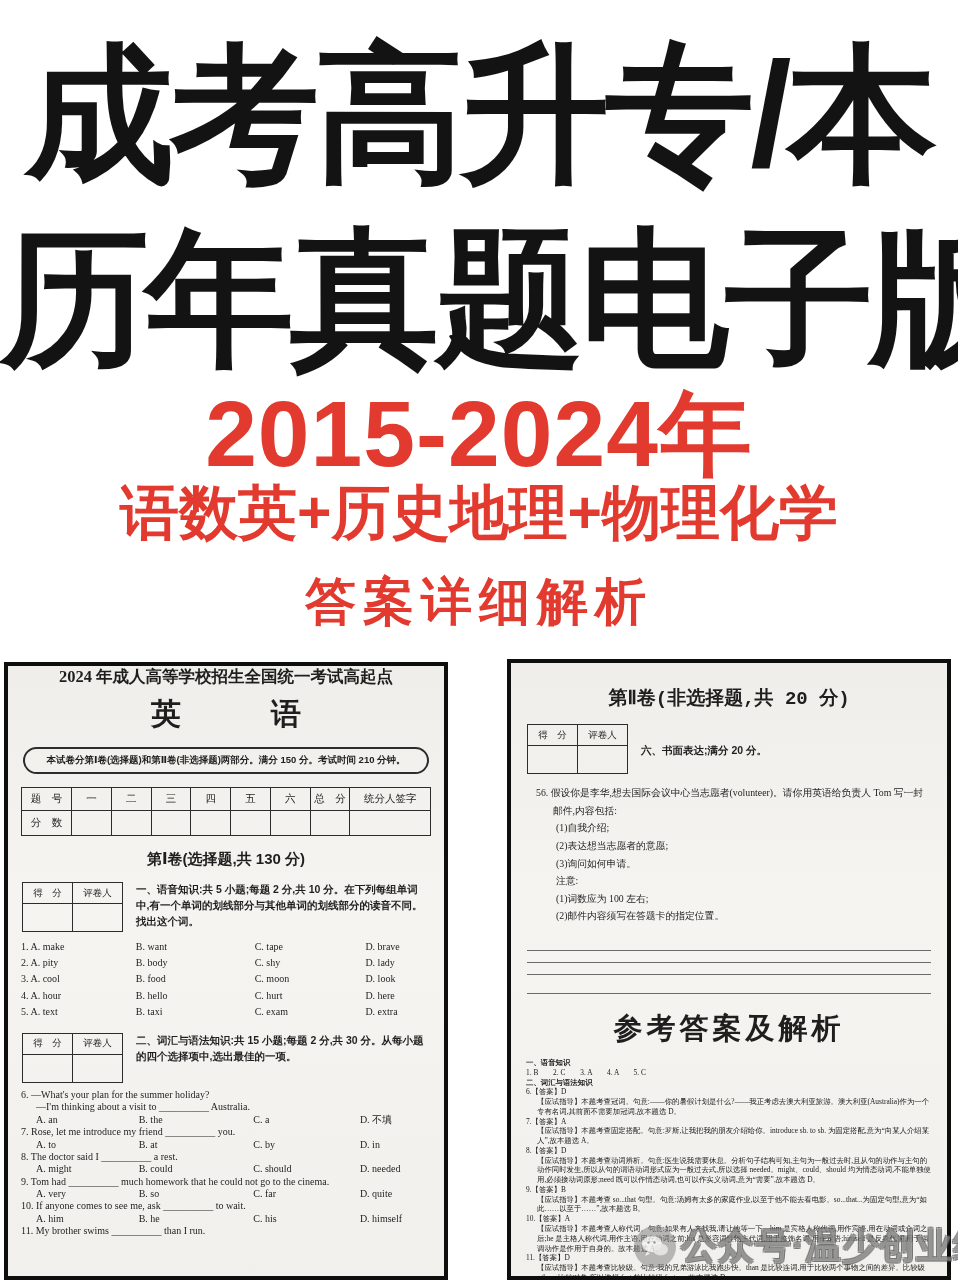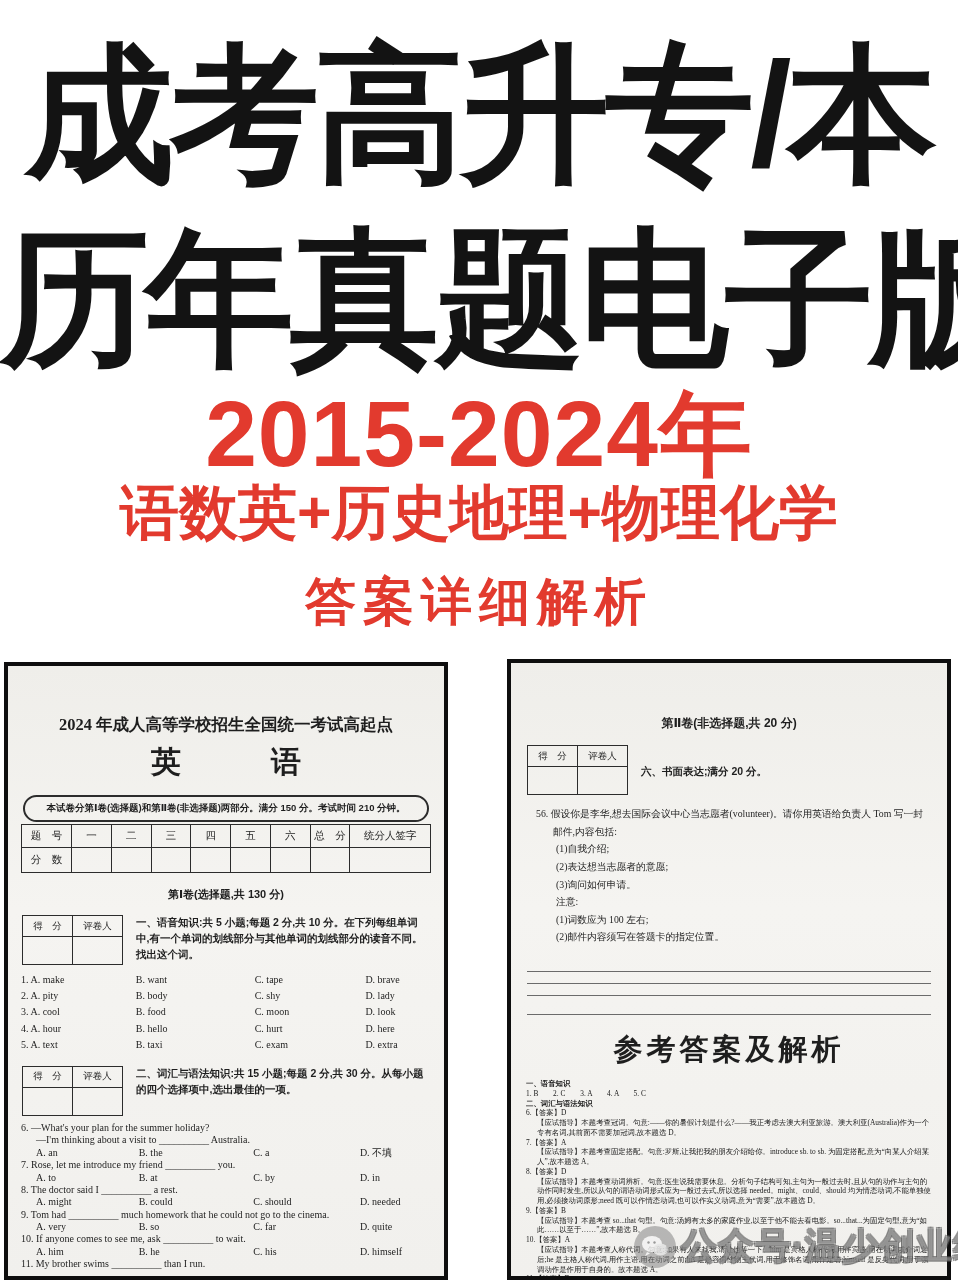--- a/index.html
+++ b/index.html
@@ -24,51 +24,51 @@
     position:absolute;box-sizing:border-box;overflow:hidden;
     border:4px solid #0e0e0e;
     background:linear-gradient(180deg,#efeeea 0%,#f5f4f1 40%,#f1f0ed 100%);
     color:#1e1e1e;
   }
   .doc-left{left:4px;top:662px;width:444px;height:618px;padding:0 13px;}
   .doc-right{left:507px;top:659px;width:444px;height:621px;padding:0 15px;}
 
   .serif{font-family:"Liberation Serif","DejaVu Serif",serif;}
 
-  .exam-header{margin-top:48px;text-align:center;font-size:16.5px;font-weight:bold;}
+  .exam-header{text-align:center;font-size:16.5px;font-weight:bold;}
   .exam-subject{margin-top:6px;text-align:center;font-size:30px;font-weight:bold;letter-spacing:30px;padding-left:30px;}
   .notice{
     margin:12px 2px 0;border:2px solid #2c2c2c;border-radius:15px;
     font-size:9.5px;font-weight:bold;text-align:center;padding:5px 3px;white-space:nowrap;
   }
-  table.score-table{width:100%;margin-top:2px;border-collapse:collapse;font-size:10.5px;table-layout:fixed;border-radius:23px;}
+  table.score-table{width:100%;margin-top:13px;border-collapse:collapse;font-size:10.5px;table-layout:fixed;border-radius:23px;}
   table.score-table td{border:1.5px solid #2c2c2c;height:20px;text-align:center;overflow:hidden;white-space:nowrap;}
   table.score-table td:first-child{width:11.5%;}
   table.score-table td:last-child{width:19%;}
   table.score-table tr:last-child td{height:22px;}
 
-  .part-title{margin-top:14px;text-align:center;font-size:11px;font-weight:bold;}
+  .part-title{margin-top:14px;text-align:center;font-size:15px;font-weight:bold;}
 
   .sec-row{display:flex;gap:13px;margin-top:13px;align-items:flex-start;}
   table.grader{border-collapse:collapse;font-size:9.5px;flex:0 0 auto;margin-left:1px;}
   table.grader td{border:1.5px solid #2c2c2c;width:47px;height:18px;text-align:center;white-space:nowrap;}
   table.grader tr.tall td{height:25px;}
   .sec-intro{flex:1;font-size:10.5px;font-weight:bold;line-height:1.5;}
   .sec-center{align-self:center;margin-top:4px;}
 
   .qblock{margin-top:7px;font-size:10px;line-height:1.62;}
   .opt-row{display:grid;grid-template-columns:28% 29% 27% 16%;}
   .opt-row span{overflow:hidden;white-space:nowrap;}
   .q2block{margin-top:6px;font-size:10px;line-height:1.24;}
   .q2block .stem{white-space:nowrap;}
   .q2block .cont{padding-left:15px;}
   .q2block .opt-row{padding-left:15px;grid-template-columns:26% 29% 27% 18%;}
 
   
-  .part2-title{margin-top:52px;text-align:center;font-size:12px;font-weight:bold;}
+  .part2-title{margin-top:22px;text-align:center;font-size:19px;font-weight:bold;font-family:Liberation Mono, monospace;}
   .q56{margin-top:10px;font-size:9.8px;line-height:1.8;}
   .q56 .lead{text-indent:-17px;padding-left:17px;margin-left:10px;}
   .q56 .sub{padding-left:30px;}
   .wlines{margin:14px 1px 0;}
   .wline{border-bottom:1.5px solid #6b6b6b;height:11px;}
   .wline.gap{margin-top:7px;}
   .ans-title{margin-top:15px;text-align:center;font-size:29px;font-weight:900;letter-spacing:4px;}
   .answers{margin-top:9px;font-size:7.4px;line-height:1.32;color:#191919;}
   .answers .ans-head{font-weight:bold;}
   .answers .ans-guide{padding-left:11px;}

